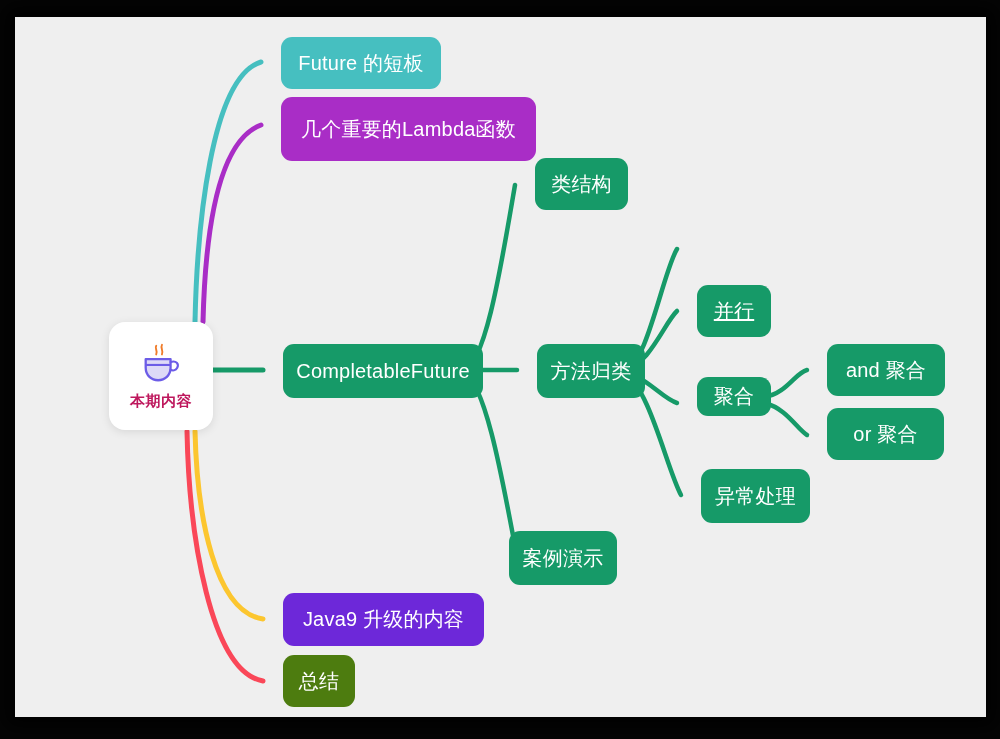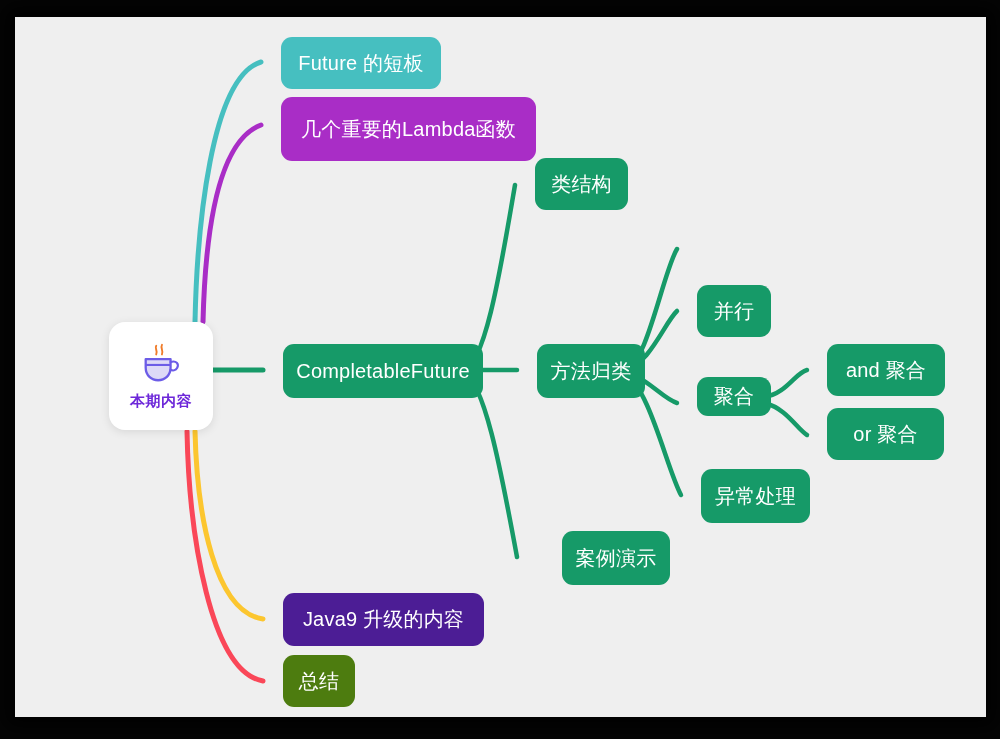--- a/index.html
+++ b/index.html
@@ -60,21 +60,21 @@
     background:#ffffff;
     border-radius:16px;
     box-shadow:0 2px 10px rgba(0,0,0,0.10);
     display:flex;
     flex-direction:column;
     align-items:center;
     justify-content:center;
     gap:6px;
   }
   #root-label {
-    color:#6d28d9;
+    color:#be185d;
     font-size:15px;
     font-weight:bold;
     letter-spacing:0.5px;
   }
   .cup-icon { width:46px; height:44px; display:block; }
 </style>
 </head>
 <body>
 
 <div id="frame">
@@ -135,46 +135,46 @@
     </div>
 
     <div class="node" style="left:500px; top:141px; width:93px; height:52px; background:#169a68;">
       <span>类结构</span>
     </div>
 
     <div class="node" style="left:502px; top:327px; width:108px; height:54px; background:#169a68;">
       <span>方法归类</span>
     </div>
 
-    <div class="node" style="left:527px; top:514px; width:108px; height:54px; background:#169a68;">
+    <div class="node" style="left:474px; top:514px; width:108px; height:54px; background:#169a68;">
       <span>案例演示</span>
     </div>
 
 
-    <div class="node" style="left:662px; top:268px; width:74px; height:52px; background:#169a68;">
+    <div class="node" style="left:662px; top:268px; width:74px; height:52px; background:#169a68;text-decoration:underline;">
       <span>并行</span>
     </div>
 
     <div class="node" style="left:662px; top:360px; width:74px; height:39px; background:#169a68;">
       <span>聚合</span>
     </div>
 
     <div class="node" style="left:792px; top:327px; width:118px; height:52px; background:#169a68;">
       <span>and 聚合</span>
     </div>
 
     <div class="node" style="left:792px; top:391px; width:117px; height:52px; background:#169a68;">
       <span>or 聚合</span>
     </div>
 
     <div class="node" style="left:666px; top:452px; width:109px; height:54px; background:#169a68;">
       <span>异常处理</span>
     </div>
 
-    <div class="node" style="left:248px; top:576px; width:201px; height:53px; background:#4c1d95;">
+    <div class="node" style="left:248px; top:576px; width:201px; height:53px; background:#6d28d9;">
       <span>Java9 升级的内容</span>
     </div>
 
     <div class="node" style="left:248px; top:638px; width:72px; height:52px; background:#4d7c0f;">
       <span>总结</span>
     </div>
 
   </div>
 </div>
 

